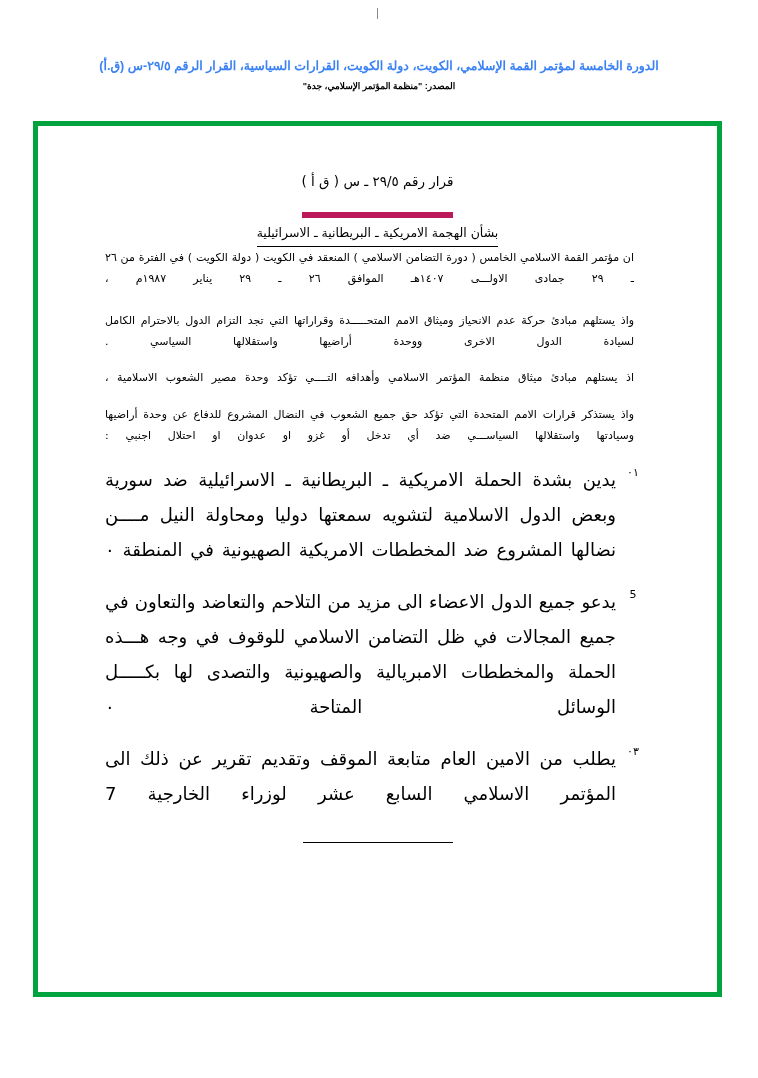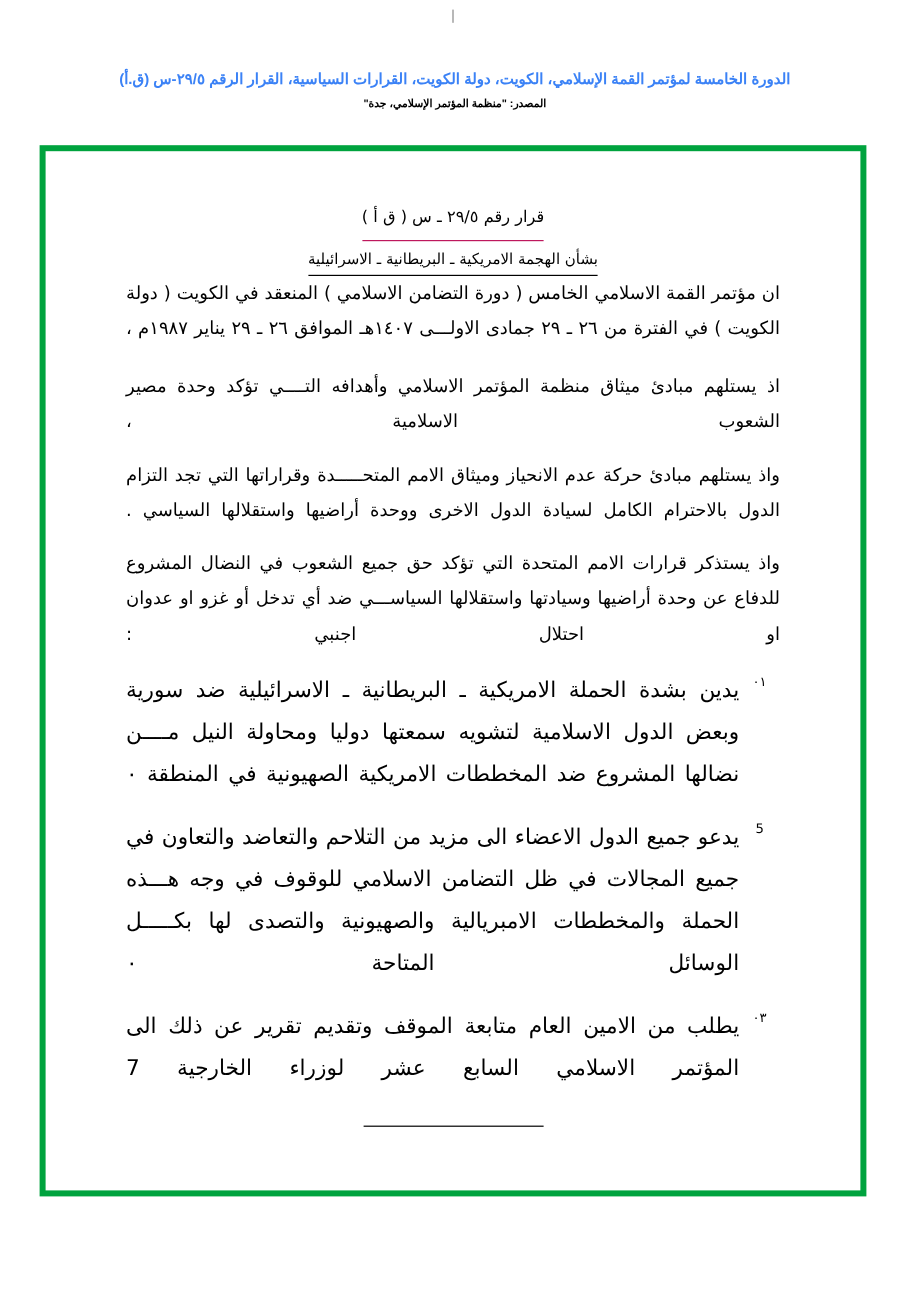--- a/index.html
+++ b/index.html
@@ -65,22 +65,22 @@
   }
   .res-title {
     text-align: center;
     font-size: 13.5px;
     letter-spacing: 1px;
     line-height: 1.9;
     margin-bottom: 2px;
   }
   .res-title .line1 {
     display: inline-block;
-    border-bottom: 1px solid #be185d;
-    padding-bottom: 5px;
+    border-bottom: 6px solid #be185d;
+    padding-bottom: 17px;
   }
   .res-subtitle {
     text-align: center;
     font-size: 12.5px;
     letter-spacing: 0.5px;
     line-height: 2.0;
     text-decoration: underline;
   }
   .res-subtitle .u {
     display: inline-block;
@@ -93,25 +93,25 @@
     letter-spacing: 0.5px;
     line-height: 1.9;
     margin-bottom: 26px;
   }
   .res-subtitle2 .u2 {
     display: inline-block;
     border-bottom: 1px solid #000;
     padding-bottom: 1px;
   }
   p.para {
-    font-size: 15px;
+    font-size: 11px;
     line-height: 1.95;
     text-align: justify;
     text-align-last: justify;
-    margin: 0 0 15px 0;
+    margin: 0 16px 15px 0;
     letter-spacing: 0px;
   }
   p.para.first {
     margin-bottom: 20px;
   }
   .num-list {
     margin: 0;
     padding: 0;
     list-style: none;
   }
@@ -169,22 +169,22 @@
       <span class="line1">قرار رقم ٢٩/٥ ـ س ( ق أ )</span>
     </div>
 
     <div class="res-subtitle">
       <span class="u">بشأن الهجمة الامريكية ـ البريطانية ـ الاسرائيلية</span>
     </div>
 
 
     <p class="para first">ان مؤتمر القمة الاسلامي الخامس ( دورة التضامن الاسلامي ) المنعقد في الكويت ( دولة الكويت ) في الفترة من ٢٦ ـ ٢٩ جمادى الاولـــى ١٤٠٧هـ الموافق ٢٦ ـ ٢٩ يناير ١٩٨٧م ،</p>
 
+    <p class="para">واذ يستلهم مبادئ حركة عدم الانحياز وميثاق الامم المتحـــــدة وقراراتها التي تجد التزام الدول بالاحترام الكامل لسيادة الدول الاخرى ووحدة أراضيها واستقلالها السياسي .</p>
     <p class="para">اذ يستلهم مبادئ ميثاق منظمة المؤتمر الاسلامي وأهدافه التــــي تؤكد وحدة مصير الشعوب الاسلامية ،</p>
-    <p class="para">واذ يستلهم مبادئ حركة عدم الانحياز وميثاق الامم المتحـــــدة وقراراتها التي تجد التزام الدول بالاحترام الكامل لسيادة الدول الاخرى ووحدة أراضيها واستقلالها السياسي .</p>
     <p class="para">واذ يستذكر قرارات الامم المتحدة التي تؤكد حق جميع الشعوب في النضال المشروع للدفاع عن وحدة أراضيها وسيادتها واستقلالها السياســـي ضد أي تدخل أو غزو او عدوان او احتلال اجنبي :</p>
 
     <ul class="num-list">
       <li class="num-item">
         <span class="num">٠١</span>
         <span class="body">يدين بشدة الحملة الامريكية ـ البريطانية ـ الاسرائيلية ضد سورية وبعض الدول الاسلامية لتشويه سمعتها دوليا ومحاولة النيل مــــن نضالها المشروع ضد المخططات الامريكية الصهيونية في المنطقة ٠</span>
       </li>
       <li class="num-item">
         <span class="num">5</span>
         <span class="body">يدعو جميع الدول الاعضاء الى مزيد من التلاحم والتعاضد والتعاون في جميع المجالات في ظل التضامن الاسلامي للوقوف في وجه هـــذه الحملة والمخططات الامبريالية والصهيونية والتصدى لها بكـــــل الوسائل المتاحة ٠</span>

